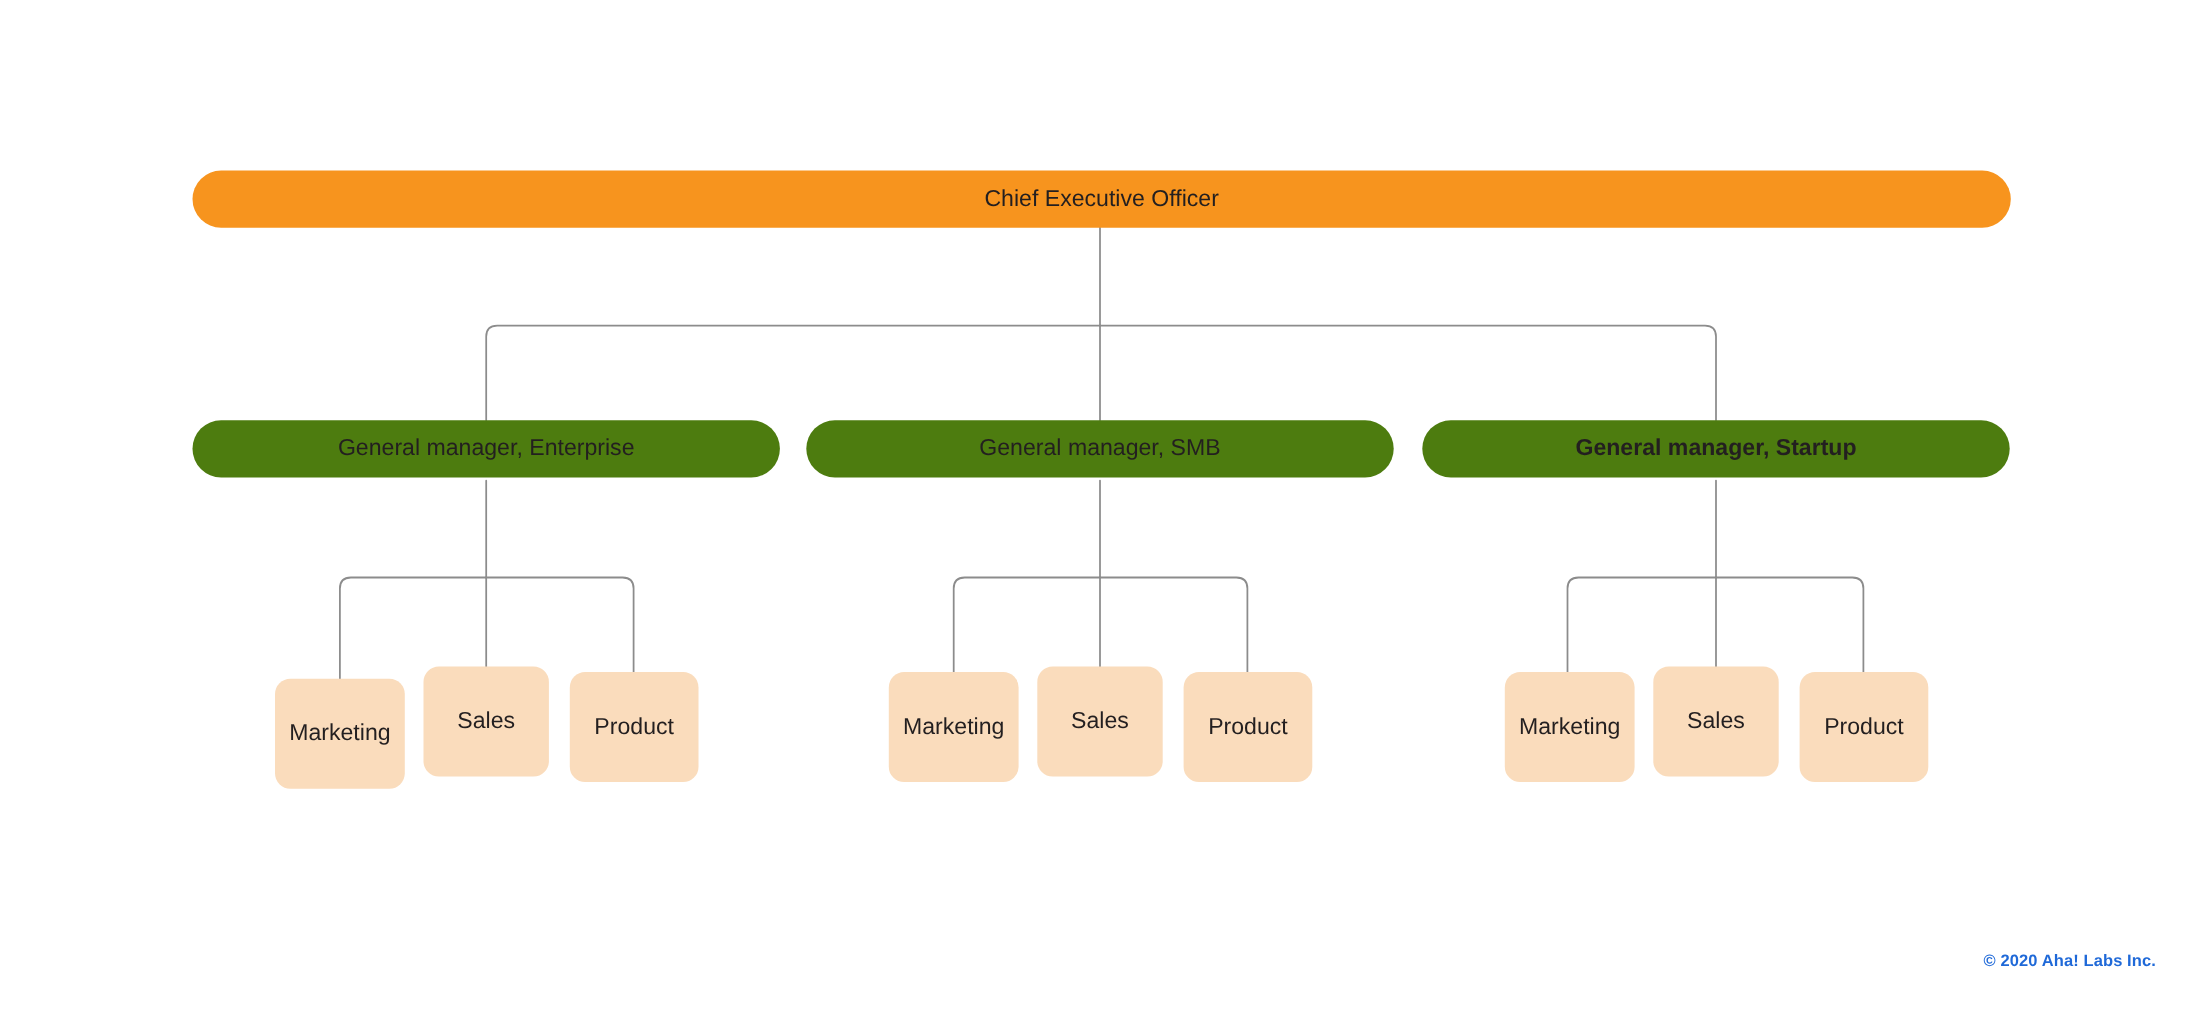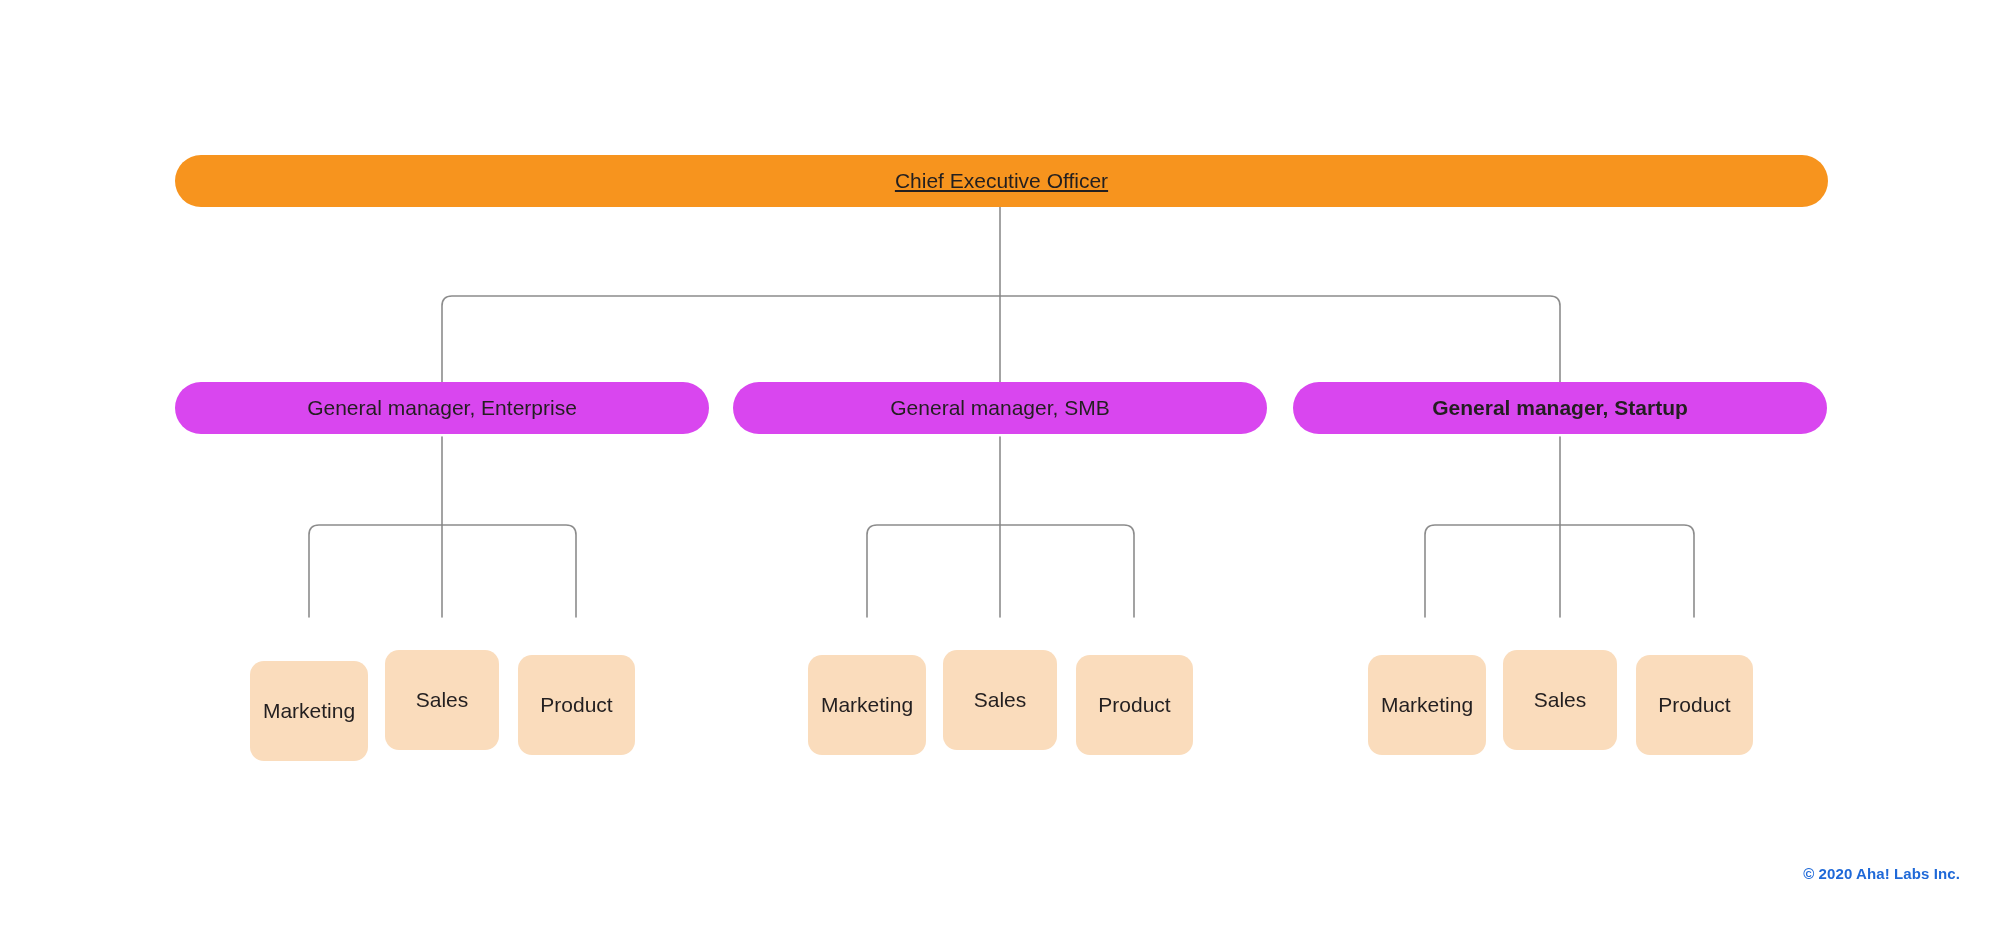--- a/index.html
+++ b/index.html
@@ -48,33 +48,32 @@
   
   .node-ceo {
     background: #F7941E;
     border-radius: 26px;
     font-size: 21px;
     height: 52px;
   }
 
   
   .node-manager {
-    background: #d946ef;
+    background: #4d7c0f;
     border-radius: 26px;
     font-size: 21px;
     height: 52px;
   }
 
   
   .node-leaf {
     background: #FADCBC;
     border-radius: 14px;
     font-size: 21px;
     height: 100px;
-    margin-top: 44px;
   }
 
   .footer-copyright {
     position: absolute;
     right: 40px;
     bottom: 56px;
     font-size: 15px;
     font-weight: bold;
     color: #1f69d8;
     letter-spacing: 0.1px;
@@ -106,21 +105,21 @@
       <path d="M 1000 525 L 1000 617"></path>
       <path d="M 1000 525 L 1124 525 Q 1134 525 1134 535 L 1134 617"></path>
 
       <path d="M 1560 437 L 1560 525"></path>
       <path d="M 1560 525 L 1435 525 Q 1425 525 1425 535 L 1425 617"></path>
       <path d="M 1560 525 L 1560 617"></path>
       <path d="M 1560 525 L 1684 525 Q 1694 525 1694 535 L 1694 617"></path>
     </g>
   </svg>
 
-  <div class="node node-ceo" style="left:175px; top:155px; width:1653px;text-decoration:underline;">
+  <div class="node node-ceo" style="left:175px; top:155px; width:1653px;">
     <span>Chief Executive Officer</span>
   </div>
 
   <div class="node node-manager" style="left:175px; top:382px; width:534px;">
     <span>General manager, Enterprise</span>
   </div>
 
   <div class="node node-manager" style="left:733px; top:382px; width:534px;">
     <span>General manager, SMB</span>
   </div>

